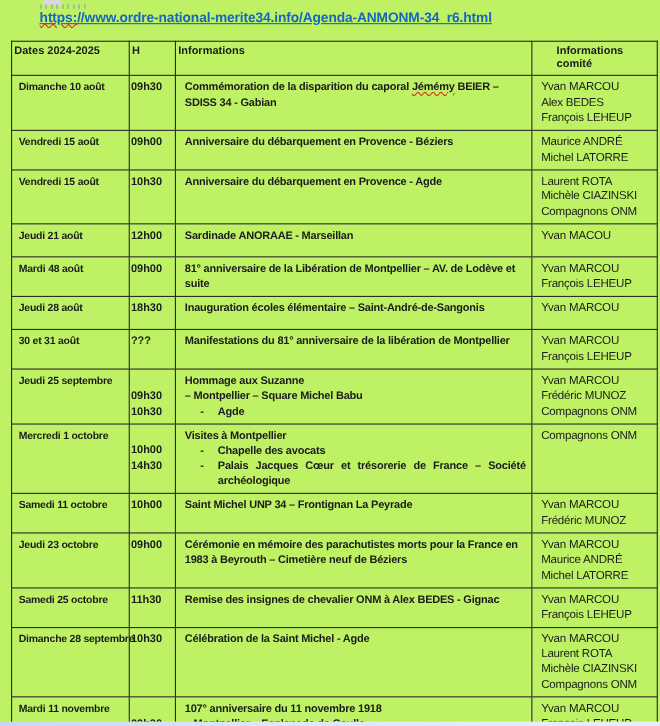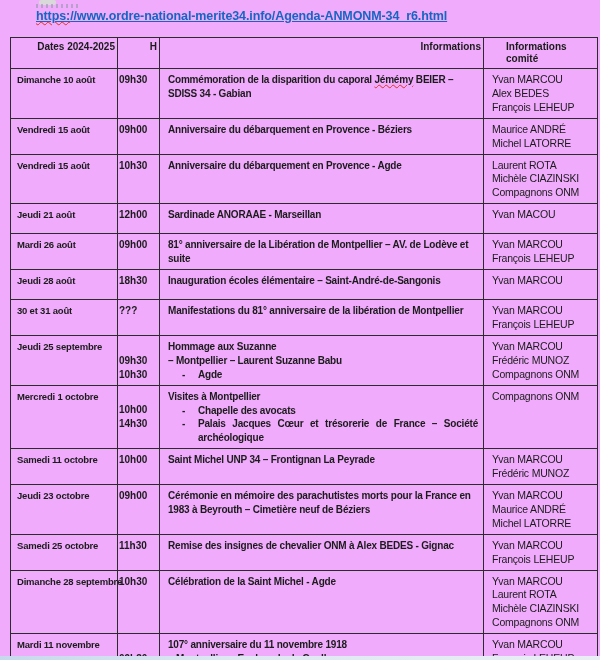--- a/index.html
+++ b/index.html
@@ -1,40 +1,40 @@
 <!DOCTYPE html>
 <html style="--link: #1566c0; --squiggle: #dd3322; --border: #2b2b2b; --ink: #1b1b1b;"><head>
 <meta charset="utf-8">
 <style>
   :root{
     --link:#1566c0; --squiggle:#dd3322; --border:#2b2b2b; --ink:#1b1b1b;
   }
   *{margin:0;padding:0;box-sizing:border-box;}
   html,body{width:600px;height:660px;overflow:hidden;background:#ffffff;
     font-family:"Liberation Sans", sans-serif; color:var(--ink);}
-  .stage{position:relative;width:600px;height:660px;overflow:hidden;background:#f0abfc;}
+  .stage{position:relative;width:600px;height:660px;overflow:hidden;background:#bef264;}
 
   
   .frag-bar{position:absolute;left:39px;top:0;width:17px;height:5px;background:#d9d9d9;border-radius:2px;}
   .frag-dots{position:absolute;left:36px;top:4px;width:42px;height:4px;opacity:.55;
     background:repeating-linear-gradient(90deg,#8a97a6 0 2px,transparent 2px 5px);}
 
   
   .url{position:absolute;left:36px;top:9px;font-size:12.5px;font-weight:bold;
     color:var(--link);text-decoration:underline;text-decoration-color:var(--link);
     letter-spacing:-0.1px;cursor:pointer;}
   .url .sq{text-decoration-line:underline;text-decoration-style:wavy;
     text-decoration-color:var(--squiggle);text-decoration-thickness:1px;}
 
   
   table{position:absolute;left:10px;top:37px;width:587px;border-collapse:collapse;table-layout:fixed;}
   col.c-date{width:107px;} col.c-h{width:42px;} col.c-info{width:324px;} col.c-obs{width:114px;}
   th,td{border:1px solid var(--border);vertical-align:top;text-align:left;}
   th{font-size:10px;font-weight:bold;padding:3px 2px;line-height:12px;}
-  th.h-date,th.h-hour,th.h-info{text-align:right;}
+  th.h-date,th.h-hour,th.h-info{text-align:left;}
   th.h-obs{padding-left:22px;}
   thead tr{height:25px;}
 
   td{line-height:13.9px;}
   .cell-date{font-weight:bold;font-size:9.5px;letter-spacing:-0.2px;padding:4px 2px 3px 6px;white-space:nowrap;}
   .cell-time{font-weight:bold;font-size:10px;text-align:left;padding:4px 1px 3px 1px;}
   .cell-info{font-weight:bold;font-size:10px;letter-spacing:-0.2px;padding:4px 5px 3px 8px;}
   .cell-obs{font-weight:normal;font-size:10.5px;letter-spacing:-0.2px;padding:4px 3px 3px 8px;}
 
   .time-line{min-height:13.9px;}
@@ -141,21 +141,21 @@
             <div class="time-line">12h00</div>
           </td>
           <td class="cell-info">
             <div class="info-line plain">Sardinade ANORAAE - Marseillan</div>
           </td>
           <td class="cell-obs">
             <div class="obs-line">Yvan MACOU</div>
           </td>
         </tr>
         <tr>
-          <td class="cell-date">Mardi 26 août</td>
+          <td class="cell-date">Mardi 48 août</td>
           <td class="cell-time">
             <div class="time-line">09h00</div>
           </td>
           <td class="cell-info">
             <div class="info-line plain">81° anniversaire de la Libération de Montpellier – AV. de Lodève et suite</div>
           </td>
           <td class="cell-obs">
             <div class="obs-line">Yvan MARCOU</div>
             <div class="obs-line">François LEHEUP</div>
           </td>
@@ -187,21 +187,21 @@
         </tr>
         <tr>
           <td class="cell-date">Jeudi 25 septembre</td>
           <td class="cell-time">
             <div class="time-line"></div>
             <div class="time-line">09h30</div>
             <div class="time-line">10h30</div>
           </td>
           <td class="cell-info">
             <div class="info-line plain">Hommage aux Suzanne</div>
-            <div class="info-line plain">– Montpellier – Laurent Suzanne Babu</div>
+            <div class="info-line plain">– Montpellier – Square Michel Babu</div>
             <div class="info-line bullet"><span class="dash">-</span>Agde</div>
           </td>
           <td class="cell-obs">
             <div class="obs-line">Yvan MARCOU</div>
             <div class="obs-line">Frédéric MUNOZ</div>
             <div class="obs-line">Compagnons ONM</div>
           </td>
         </tr>
         <tr>
           <td class="cell-date">Mercredi 1 octobre</td>

